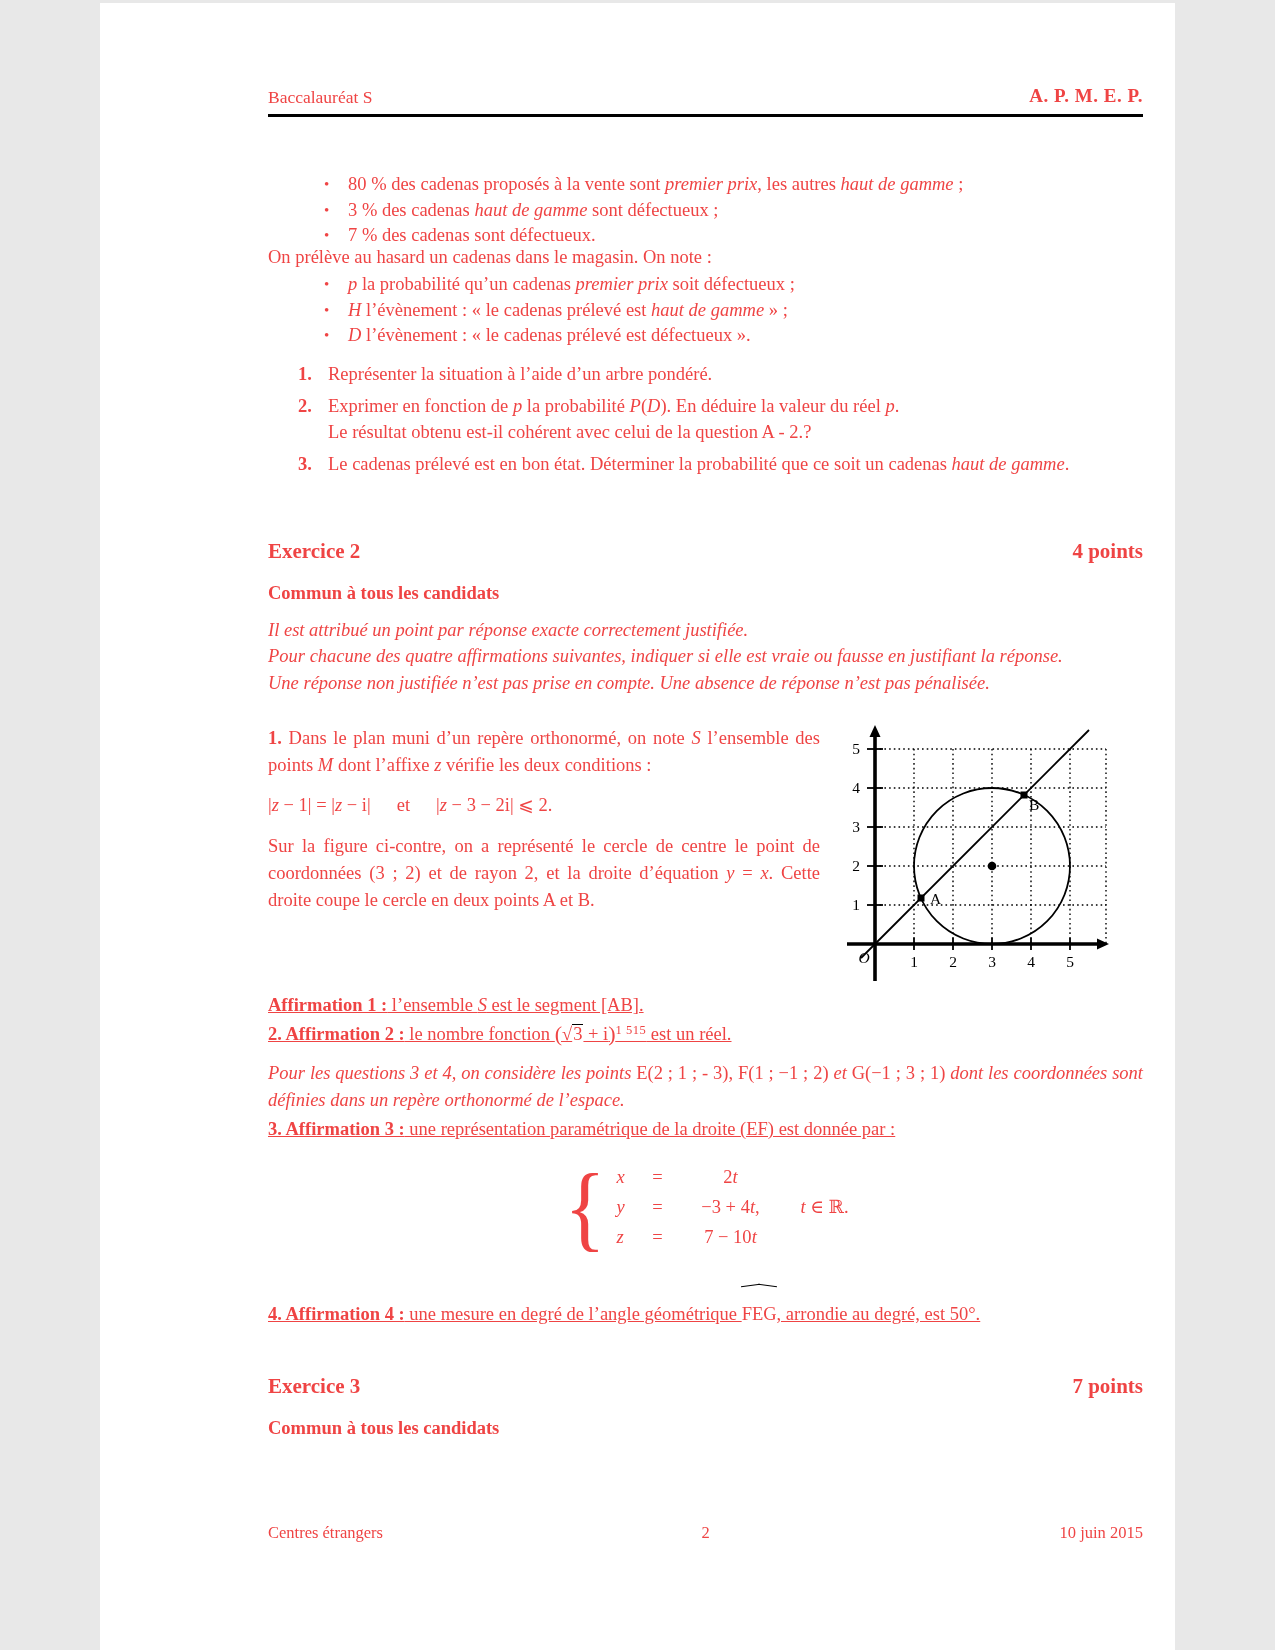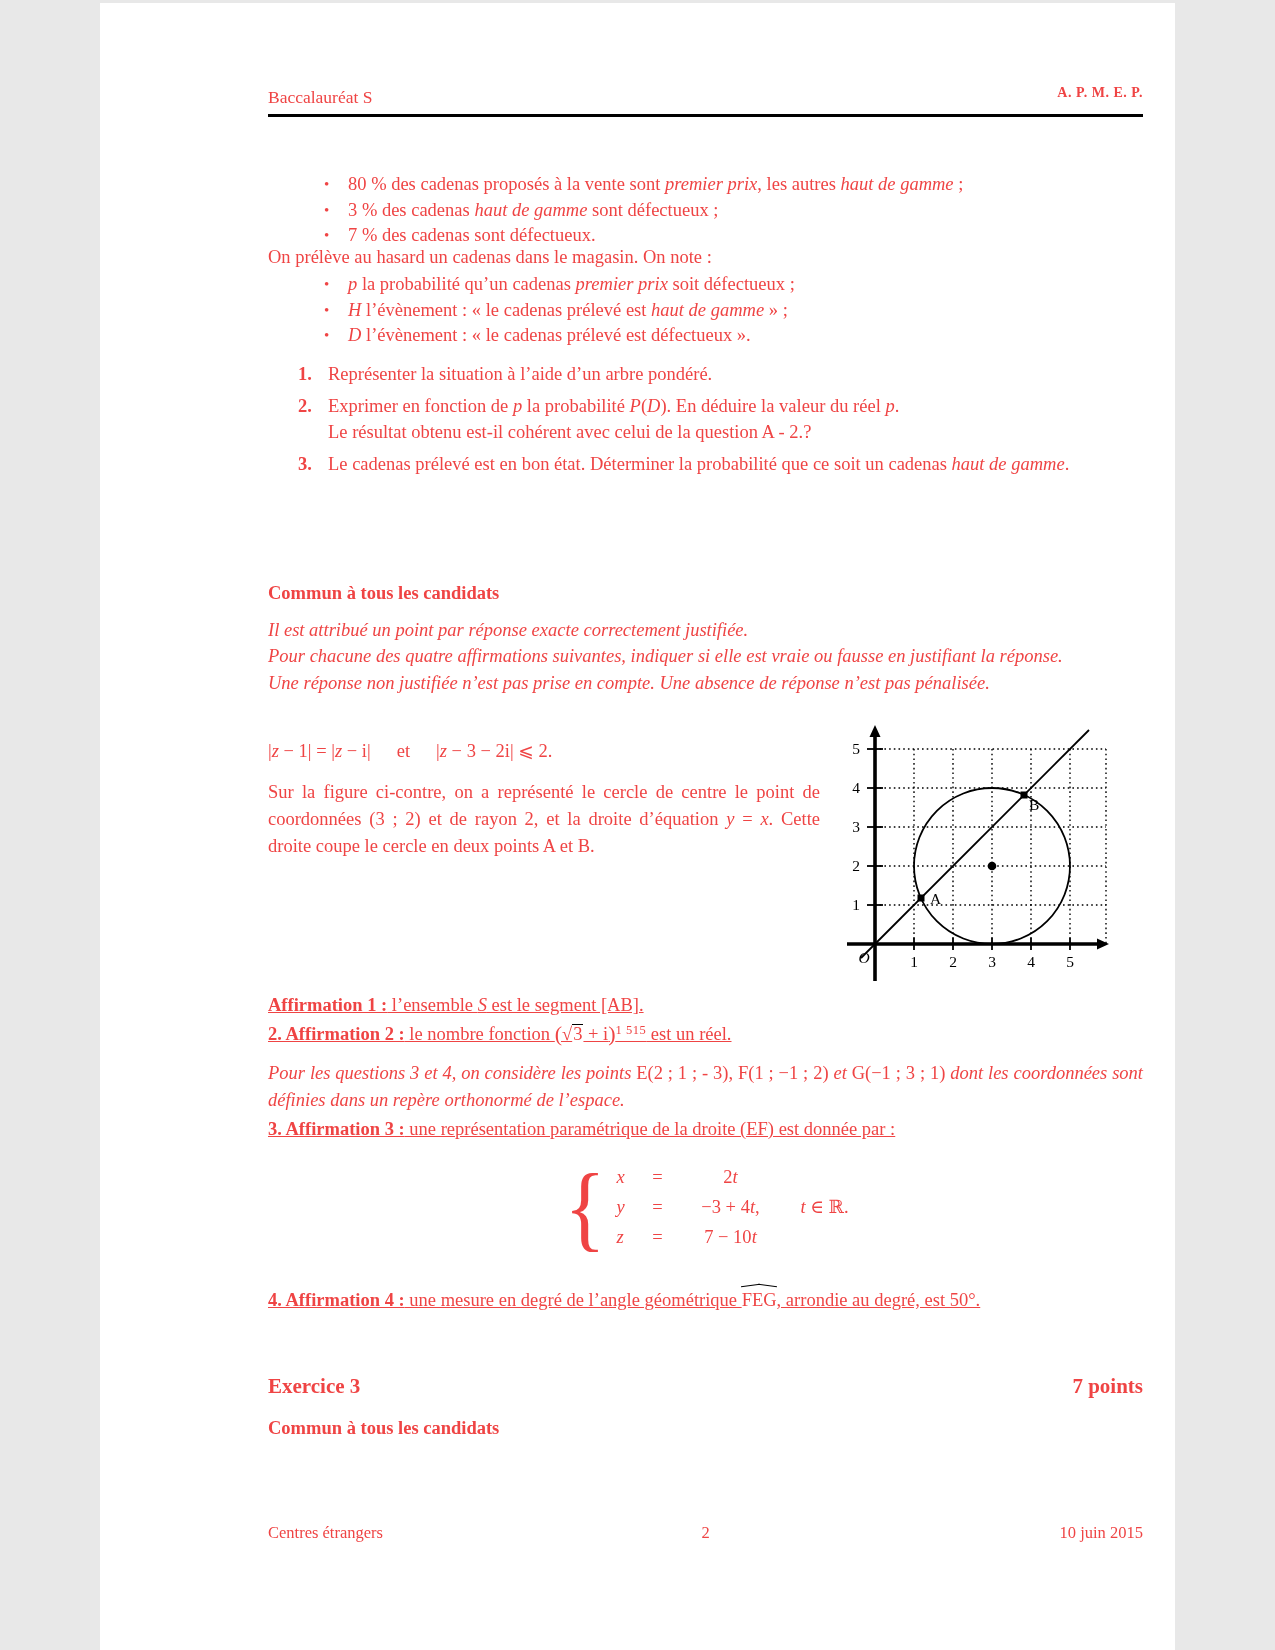--- a/index.html
+++ b/index.html
@@ -8,21 +8,21 @@
     font-family:"Liberation Serif","DejaVu Serif","DejaVu Sans",serif;
     color:#ef4444;font-size:18.5px;overflow:hidden;
   }
   .abs{position:absolute;}
   p{margin:0;}
   i,.it{font-style:italic;}
   b,.bd{font-weight:bold;}
   .content-x{left:168px;width:875px;}
   
   .hdr-left{left:168px;top:84px;font-size:17.5px;}
-  .hdr-right{left:168px;width:875px;top:82px;text-align:right;font-weight:bold;font-size:14px;letter-spacing:.5px;}
+  .hdr-right{left:168px;width:875px;top:82px;text-align:right;font-weight:bold;font-size:19px;letter-spacing:.5px;}
   .hdr-rule{left:168px;top:111px;width:875px;height:3px;background:#000;}
   
   .blist .li{position:relative;padding-left:80px;line-height:25.5px;}
   .blist .bu{position:absolute;left:56px;top:0;font-size:15px;}
   
   .qlist .qi{position:relative;padding-left:60px;line-height:26px;margin-bottom:6px;}
   .qlist .qn{position:absolute;left:30px;top:0;font-weight:bold;}
   
   .exhead{display:flex;justify-content:space-between;font-weight:bold;font-size:21px;}
   .common{font-weight:bold;font-size:18.5px;}
@@ -32,21 +32,21 @@
   .leftcol .mathline{text-align:left;margin:13px 0 14px 0;}
   .mathsp{display:inline-block;width:26px;}
   
   .figure{left:733px;top:690px;width:280px;height:290px;}
   
   .affline{line-height:27px;text-decoration:underline;}
   sup.exp{font-size:12.5px;vertical-align:6px;letter-spacing:.5px;}
   sub.idx{font-size:12.5px;vertical-align:-3px;}
   .bigp{font-size:22px;vertical-align:-1px;}
   .rad{display:inline-block;border-top:1.5px solid #000;line-height:1.02;padding:0 1px;}
-  .widehat{position:relative;display:inline-block;padding-top:3px;}
+  .widehat{position:relative;display:inline-block;padding-top:17px;}
   .widehat::before,.widehat::after{content:"";position:absolute;top:1px;width:55%;border-top:1.5px solid #000;}
   .widehat::before{left:-2%;transform:rotate(-7deg);}
   .widehat::after{right:-2%;transform:rotate(7deg);}
   
   .syswrap{display:flex;justify-content:center;align-items:center;}
   .sysbrace{font-size:96px;font-weight:400;line-height:.95;margin-right:8px;transform:scaleX(.9);}
   .sysrow{display:flex;line-height:30px;}
   .sysrow .v{width:24px;font-style:italic;}
   .sysrow .e{width:34px;text-align:center;}
   .sysrow .val{width:112px;text-align:center;}
@@ -81,28 +81,33 @@
   </div>
 
   <div class="abs content-x qlist" style="top:358px;">
     <div class="qi"><span class="qn">1.</span><span>Représenter la situation à l’aide d’un arbre pondéré.</span></div>
     <div class="qi"><span class="qn">2.</span><span>Exprimer en fonction de </span><i>p</i><span> la probabilité </span><i>P</i><span>(</span><i>D</i><span>). En déduire la valeur du réel </span><i>p</i><span>.</span>
       <div>Le résultat obtenu est-il cohérent avec celui de la question A - 2.?</div>
     </div>
     <div class="qi"><span class="qn">3.</span><span>Le cadenas prélevé est en bon état. Déterminer la probabilité que ce soit un cadenas </span><i>haut de gamme</i><span>.</span></div>
   </div>
 
+  <div class="abs content-x exhead" style="top:536px;">
+    <span>Exercice 2</span>
+    <span>4 points</span>
+  </div>
   <div class="abs content-x common" style="top:580px;">Commun à tous les candidats</div>
   <div class="abs content-x preamble" style="top:614px;">
     <div>Il est attribué un point par réponse exacte correctement justifiée.</div>
     <div>Pour chacune des quatre affirmations suivantes, indiquer si elle est vraie ou fausse en justifiant la réponse.</div>
     <div>Une réponse non justifiée n’est pas prise en compte. Une absence de réponse n’est pas pénalisée.</div>
   </div>
 
   <div class="abs leftcol">
+    <p><b>1.</b><span> Dans le plan muni d’un repère orthonormé, on note </span><i>S</i><span> l’ensemble des points </span><i>M</i><span> dont l’affixe </span><i>z</i><span> vérifie les deux conditions :</span></p>
     <p class="mathline"><span>|</span><i>z</i><span> − 1| = |</span><i>z</i><span> − i|</span><span class="mathsp"></span><span>et</span><span class="mathsp"></span><span>|</span><i>z</i><span> − 3 − 2i| ⩽ 2.</span></p>
     <p><span>Sur la figure ci-contre, on a représenté le cercle de centre le point de coordonnées (3 ; 2) et de rayon 2, et la droite d’équation </span><i>y</i><span> = </span><i>x</i><span>. Cette droite coupe le cercle en deux points A et B.</span></p>
   </div>
 
   <div class="abs figure">
     <svg width="280" height="290" viewBox="0 0 280 290">
 
       <g stroke="#000" stroke-width="1.4" stroke-dasharray="1.6 3.1">
         <line x1="42" y1="212" x2="273" y2="212"></line>
         <line x1="42" y1="173" x2="273" y2="173"></line>

